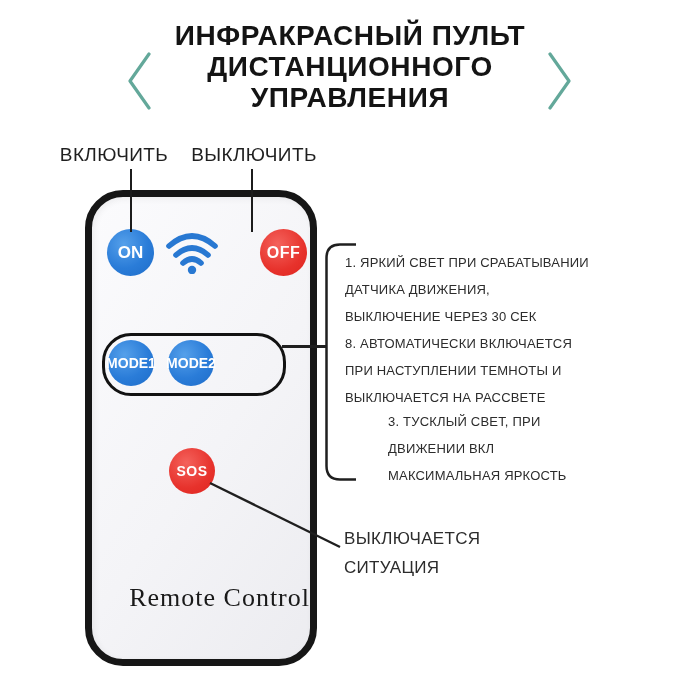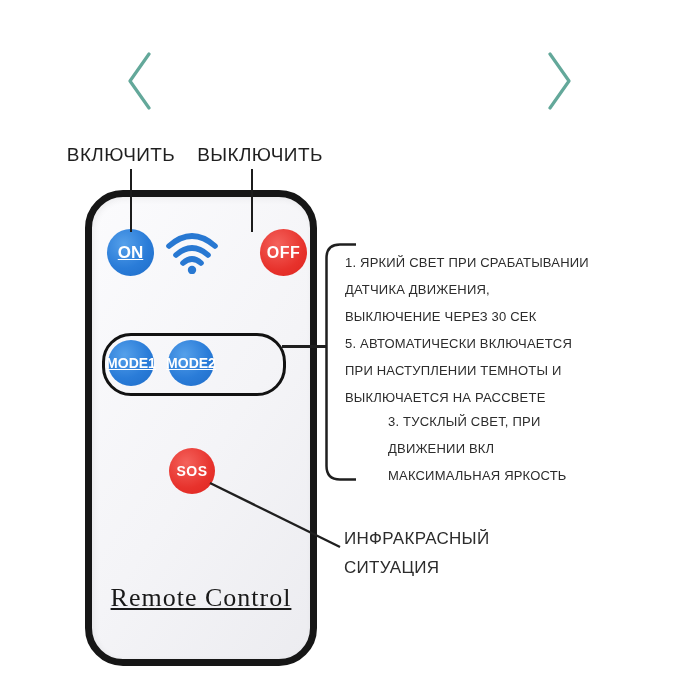--- a/index.html
+++ b/index.html
@@ -18,63 +18,68 @@
              font-size:19px;letter-spacing:.4px;color:#1f1f1f;white-space:nowrap;}
   .vline{position:absolute;width:2px;background:#1c1c1c;z-index:5;}
 
   
   .remote{position:absolute;left:85px;top:190px;width:218px;height:462px;
           border:7px solid #161616;border-radius:38px;
           background:linear-gradient(125deg,#fbfbfd 0%,#f4f4f7 55%,#ececf0 100%);
           box-shadow:inset 2px 2px 6px rgba(0,0,0,.06);z-index:2;}
   .btn-circle{position:absolute;border-radius:50%;display:flex;align-items:center;
               justify-content:center;color:#fff;font-weight:700;}
-  .btn-blue{background:radial-gradient(circle at 36% 32%,#55a0ea 0%,#2a7cd8 55%,#1e6cc8 100%);text-decoration:underline;}
+  .btn-blue{background:radial-gradient(circle at 36% 32%,#55a0ea 0%,#2a7cd8 55%,#1e6cc8 100%);}
   .btn-red{background:radial-gradient(circle at 38% 32%,#f4625c 0%,#e7322c 60%,#de251f 100%);}
   .btn-on {left:15px;top:32px;width:47px;height:47px;font-size:17px;}
   .btn-off{left:136px;top:32px;width:47px;height:47px;font-size:16px;letter-spacing:.5px;margin-left:32px;}
   .btn-mode{width:46px;height:46px;top:143px;font-size:14px;}
   .btn-m1{left:16px;} .btn-m2{left:76px;} .btn-m3{left:133px;}
   .btn-sos{left:77px;top:251px;width:46px;height:46px;font-size:14px;letter-spacing:.5px;}
   .mode-pill{position:absolute;left:10px;top:136px;width:178px;height:57px;
              border:3px solid #121212;border-radius:29px;}
   .wifi{position:absolute;left:73px;top:33px;}
-  .brand{position:absolute;left:0;top:386px;width:100%;text-align:center;
-         font-family:"Liberation Serif",serif;font-size:26px;letter-spacing:1px;color:#191919;text-decoration:underline;}
+  .brand{position:absolute;left:0;top:386px;width:100%;text-align:right;
+         font-family:"Liberation Serif",serif;font-size:26px;letter-spacing:1px;color:#191919;}
 
   
   .hline{position:absolute;height:2.5px;background:#1f1f1f;z-index:3;}
   .bracket,.diag{position:absolute;z-index:3;}
 
   
   .ann{position:absolute;left:345px;width:330px;font-size:13px;line-height:27px;
        letter-spacing:.2px;color:#2c2c2c;white-space:pre-line;}
   .ann-1{top:249px;} .ann-2{top:330px;} .ann-3{top:408px;margin-left:43px;}
   .sos-note{position:absolute;left:344px;top:524px;font-size:17px;line-height:29px;
             letter-spacing:.3px;color:#2c2c2c;white-space:pre-line;}
 </style>
 </head>
 <body>
 
 <div class="page">
 
+  <div class="title">
+    <div>ИНФРАКРАСНЫЙ ПУЛЬТ</div>
+    <div>ДИСТАНЦИОННОГО</div>
+    <div>УПРАВЛЕНИЯ</div>
+  </div>
 
   <div class="chev" style="left:126px;top:52px;">
     <svg width="26" height="58" viewBox="0 0 26 58">
       <polyline points="23,2 4,29 23,56" fill="none" stroke="#63a89a" stroke-width="3.2" stroke-linecap="round" stroke-linejoin="round"></polyline>
     </svg>
   </div>
   <div class="chev" style="left:547px;top:52px;">
     <svg width="26" height="58" viewBox="0 0 26 58">
       <polyline points="3,2 22,29 3,56" fill="none" stroke="#63a89a" stroke-width="3.2" stroke-linecap="round" stroke-linejoin="round"></polyline>
     </svg>
   </div>
 
-  <div class="top-label" style="left:121px;">ВКЛЮЧИТЬ</div>
-  <div class="top-label" style="left:260px;">ВЫКЛЮЧИТЬ</div>
+  <div class="top-label" style="left:114px;">ВКЛЮЧИТЬ</div>
+  <div class="top-label" style="left:254px;">ВЫКЛЮЧИТЬ</div>
   <div class="vline" style="left:130px;top:169px;height:63px;"></div>
   <div class="vline" style="left:251px;top:169px;height:63px;"></div>
 
   <div class="remote">
     <div class="btn-circle btn-blue btn-on">ON</div>
 
     <div class="wifi">
       <svg width="54" height="44" viewBox="0 0 54 44">
         <g fill="none" stroke="#2878d2" stroke-width="5.6" stroke-linecap="round">
           <path d="M4,16 Q27,-4 50,16"></path>
@@ -106,23 +111,23 @@
 
   <div class="diag" style="left:206px;top:479px;">
     <svg width="138" height="72" viewBox="0 0 138 72">
       <line x1="4" y1="4" x2="134" y2="68" stroke="#1f1f1f" stroke-width="2.3"></line>
     </svg>
   </div>
 
   <div class="ann ann-1">1. ЯРКИЙ СВЕТ ПРИ СРАБАТЫВАНИИ
 ДАТЧИКА ДВИЖЕНИЯ,
 ВЫКЛЮЧЕНИЕ ЧЕРЕЗ 30 СЕК</div>
-  <div class="ann ann-2">5. АВТОМАТИЧЕСКИ ВКЛЮЧАЕТСЯ
+  <div class="ann ann-2">8. АВТОМАТИЧЕСКИ ВКЛЮЧАЕТСЯ
 ПРИ НАСТУПЛЕНИИ ТЕМНОТЫ И
 ВЫКЛЮЧАЕТСЯ НА РАССВЕТЕ</div>
   <div class="ann ann-3">3. ТУСКЛЫЙ СВЕТ, ПРИ
 ДВИЖЕНИИ ВКЛ
 МАКСИМАЛЬНАЯ ЯРКОСТЬ</div>
 
-  <div class="sos-note">ИНФРАКРАСНЫЙ
+  <div class="sos-note">ВЫКЛЮЧАЕТСЯ
 СИТУАЦИЯ</div>
 
 </div>
 
 </body></html>

